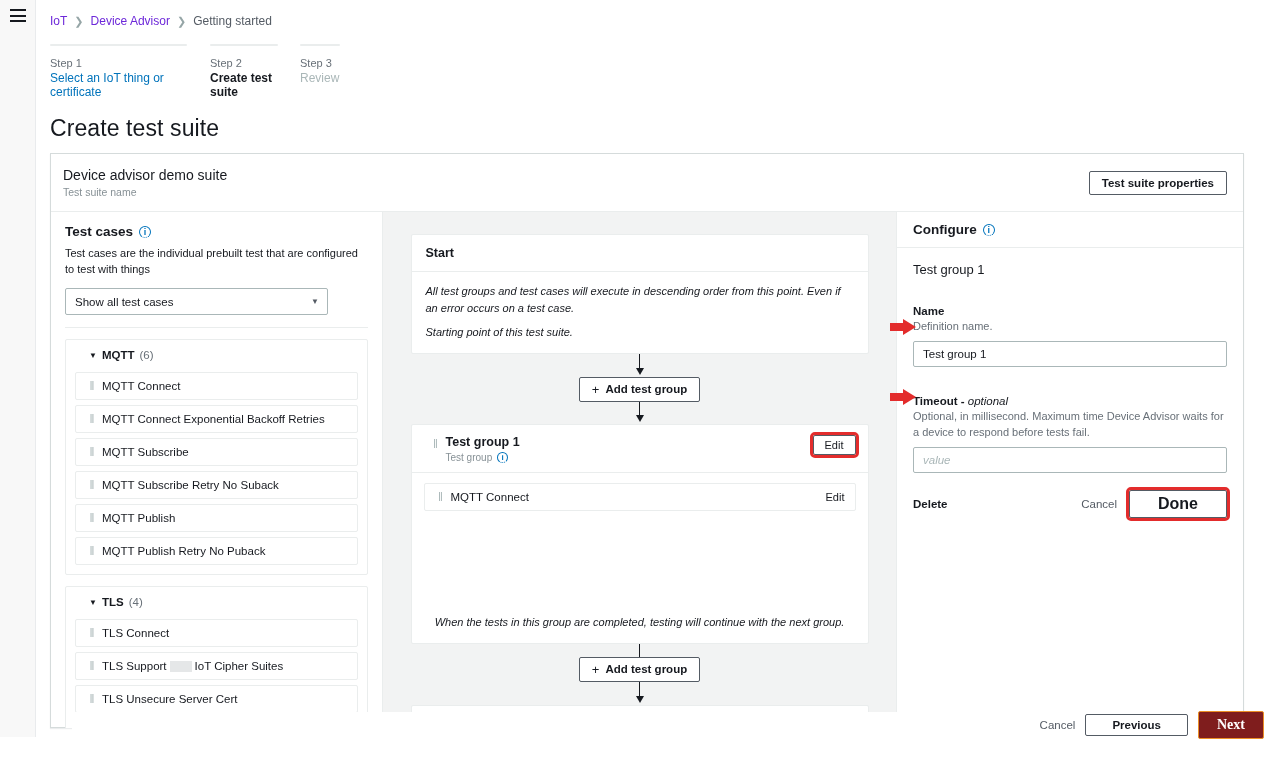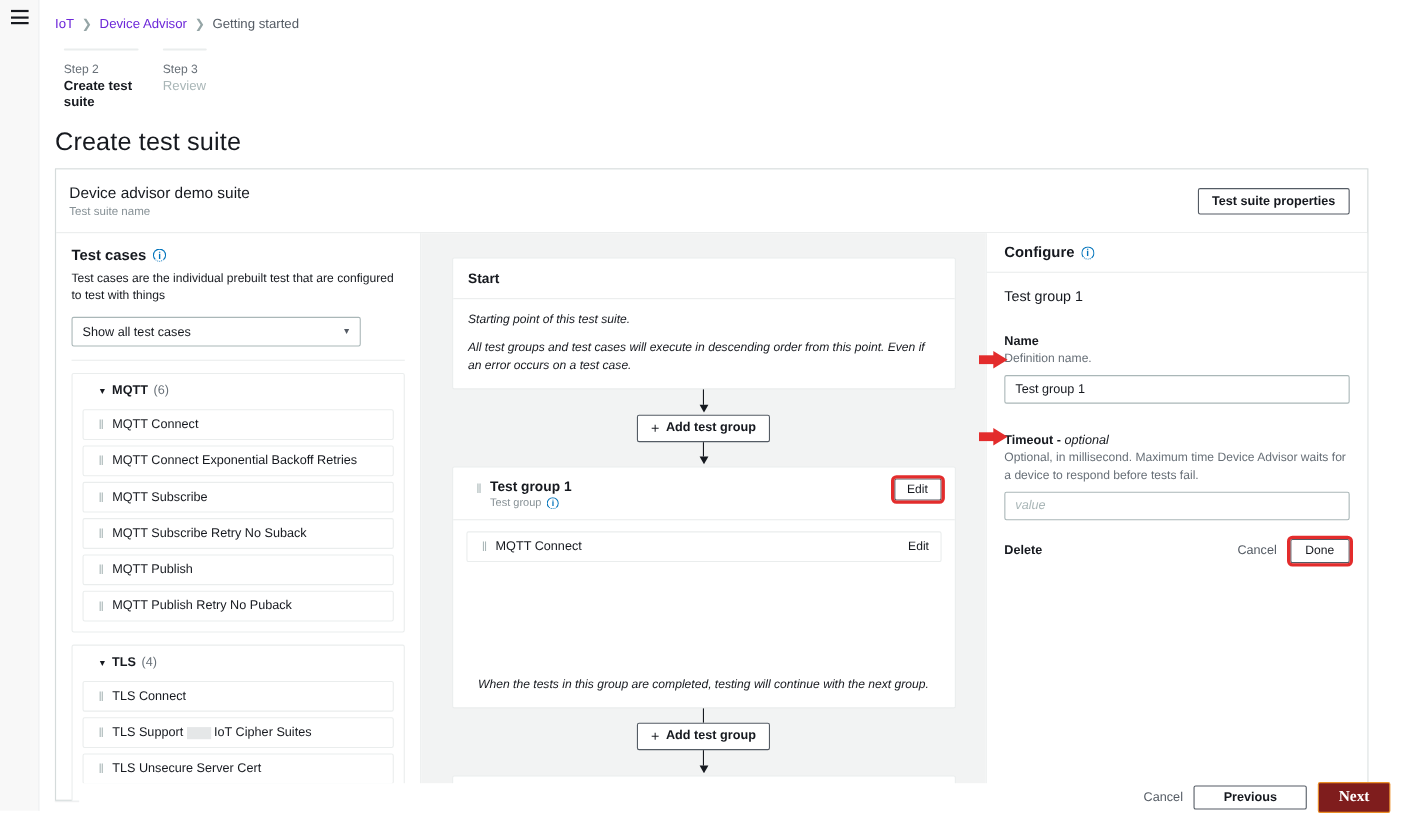--- a/index.html
+++ b/index.html
@@ -224,21 +224,21 @@
   .input::placeholder { color: #aab7b8; font-style: italic; }
   .cfg-actions {
     display: flex; align-items: center; justify-content: space-between;
     margin-top: 17px;
   }
   .link-btn { font-size: 11.5px; font-weight: bold; color: #16191f; cursor: pointer; background:none; border:none; font-family:"Liberation Sans", sans-serif;}
   .link-btn.muted { color: #545b64; font-weight: normal; }
   .act-right { display: flex; align-items: center; gap: 12px; }
   .done-btn {
     border: 1px solid #545b64; background: #fff; border-radius: 2px;
-    font-size: 11px; font-weight: normal; padding: 4px 13px; cursor: pointer;
+    font-size: 16px; font-weight: bold; padding: 4px 28px; cursor: pointer;
     font-family:"Liberation Sans", sans-serif; color: #16191f;
   }
 
   
   .red-arrow { position: absolute; width: 26px; height: 16px; }
   .red-arrow .shaft {
     position: absolute; left: 0; top: 4px; width: 15px; height: 8px; background: #e32c2c;
   }
   .red-arrow .head {
     position: absolute; left: 13px; top: 0; width: 0; height: 0;
@@ -281,20 +281,25 @@
 
     <div class="breadcrumb">
       <span class="bc-link">IoT</span>
       <span class="bc-sep">❯</span>
       <span class="bc-link">Device Advisor</span>
       <span class="bc-sep">❯</span>
       <span class="bc-current">Getting started</span>
     </div>
 
     <div class="steps">
+      <div class="step step-1">
+        <div class="bar"></div>
+        <div class="step-num">Step 1</div>
+        <div class="step-name link">Select an IoT thing or certificate</div>
+      </div>
       <div class="step step-2">
         <div class="bar"></div>
         <div class="step-num">Step 2</div>
         <div class="step-name active">Create test suite</div>
       </div>
       <div class="step step-3">
         <div class="bar"></div>
         <div class="step-num">Step 3</div>
         <div class="step-name muted">Review</div>
       </div>
@@ -388,22 +393,22 @@
             </div>
           </div>
         </div>
 
         <div class="panel-mid">
           <div class="flow">
 
             <div class="node">
               <div class="node-head">Start</div>
               <div class="node-body">
+                <p>All test groups and test cases will execute in descending order from this point. Even if an error occurs on a test case.</p>
                 <p>Starting point of this test suite.</p>
-                <p>All test groups and test cases will execute in descending order from this point. Even if an error occurs on a test case.</p>
               </div>
             </div>
 
             <div class="connector">
               <div class="conn-line" style="height:14px"></div>
               <div class="arrow-down"></div>
               <button class="add-btn" style="margin-top:2px">
                 <span class="plus">+</span>
                 <span>Add test group</span>
               </button>

